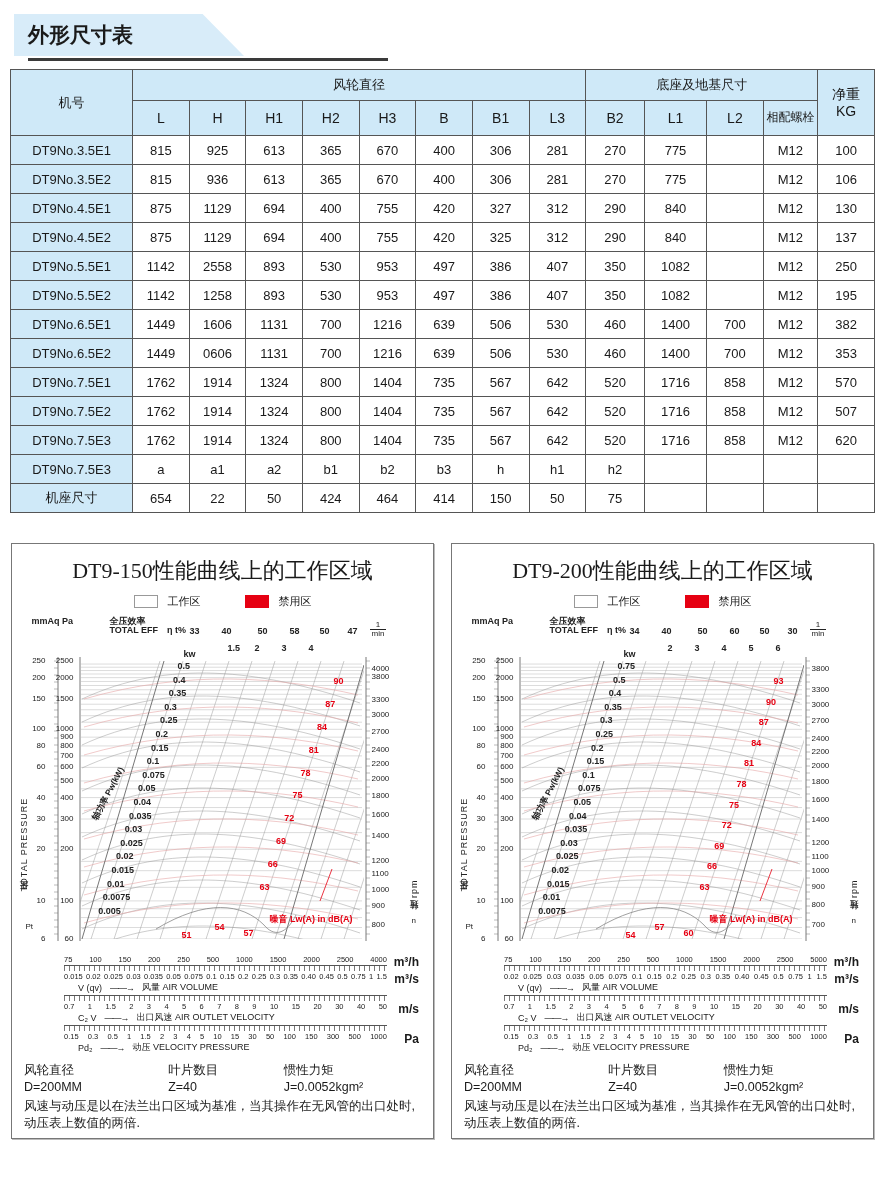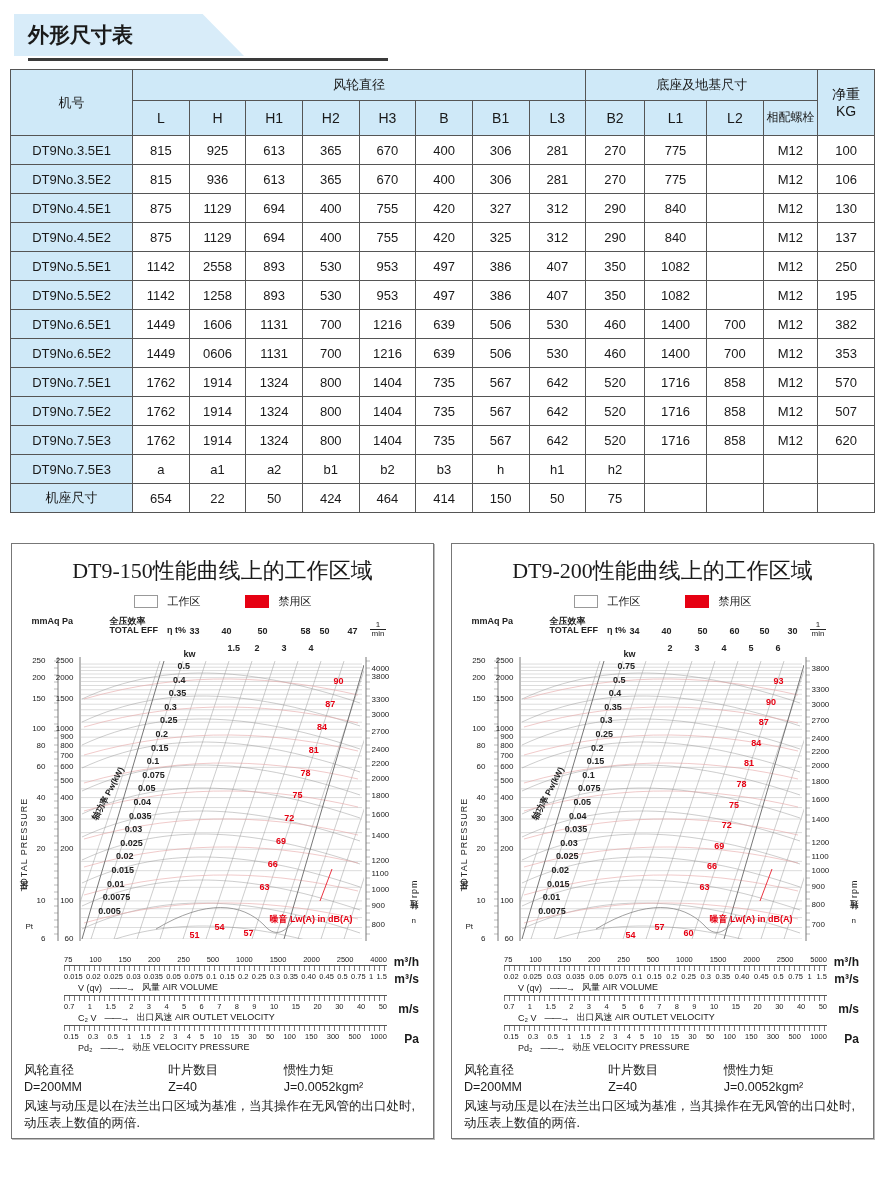--- a/index.html
+++ b/index.html
@@ -531,21 +531,21 @@
           <span class="cl axL" style="left: 30px; top: 317.974px;">60</span>
           <span class="cl vert" style="left: 2px; top: 150px; height: 130px;">全压 TOTAL PRESSURE</span>
           <span class="cl " style="left: 8px; top: 306px;">Pt</span>
           <span class="cl bold" style="left: 92px; top: 0px;">
             <div>全压效率</div>
             <div>TOTAL EFF　η t%</div>
           </span>
           <span class="cl bold" style="left: 172px; top: 10px;">33</span>
           <span class="cl bold" style="left: 204px; top: 10px;">40</span>
           <span class="cl bold" style="left: 240px; top: 10px;">50</span>
-          <span class="cl bold" style="left: 283px; top: 10px;">58</span>
+          <span class="cl bold" style="left: 272px; top: 10px;">58</span>
           <span class="cl bold" style="left: 302px; top: 10px;">50</span>
           <span class="cl bold" style="left: 330px; top: 10px;">47</span>
           <span class="cl bold" style="left: 166px; top: 33px;">kw</span>
           <span class="cl bold" style="left: 210px; top: 27px;">1.5</span>
           <span class="cl bold" style="left: 237px; top: 27px;">2</span>
           <span class="cl bold" style="left: 264px; top: 27px;">3</span>
           <span class="cl bold" style="left: 291px; top: 27px;">4</span>
           <span class="cl bold" style="left: 160px; top: 45px;">0.5</span>
           <span class="cl bold" style="left: 155.6px; top: 58.6px;">0.4</span>
           <span class="cl bold" style="left: 151.2px; top: 72.2px;">0.35</span>
@@ -569,21 +569,21 @@
           <span class="cl red" style="left: 316px; top: 60px;">90</span>
           <span class="cl red" style="left: 307.778px; top: 82.8889px;">87</span>
           <span class="cl red" style="left: 299.556px; top: 105.778px;">84</span>
           <span class="cl red" style="left: 291.333px; top: 128.667px;">81</span>
           <span class="cl red" style="left: 283.111px; top: 151.556px;">78</span>
           <span class="cl red" style="left: 274.889px; top: 174.444px;">75</span>
           <span class="cl red" style="left: 266.667px; top: 197.333px;">72</span>
           <span class="cl red" style="left: 258.444px; top: 220.222px;">69</span>
           <span class="cl red" style="left: 250.222px; top: 243.111px;">66</span>
           <span class="cl red" style="left: 242px; top: 266px;">63</span>
-          <span class="cl red" style="left: 172px; top: 314px;">51</span>
+          <span class="cl red" style="left: 164px; top: 314px;">51</span>
           <span class="cl red" style="left: 197px; top: 306px;">54</span>
           <span class="cl red" style="left: 226px; top: 312px;">57</span>
           <span class="cl red" style="left: 252px; top: 298px;">噪音 Lw(A) in  dB(A)</span>
           <span class="cl frac" style="left: 352px; top: 4px;">
             <i>1</i>
             <i>min</i>
           </span>
           <span class="cl " style="left: 354px; top: 48px;">4000</span>
           <span class="cl " style="left: 354px; top: 56.1588px;">3800</span>
           <span class="cl " style="left: 354px; top: 78.599px;">3300</span>

